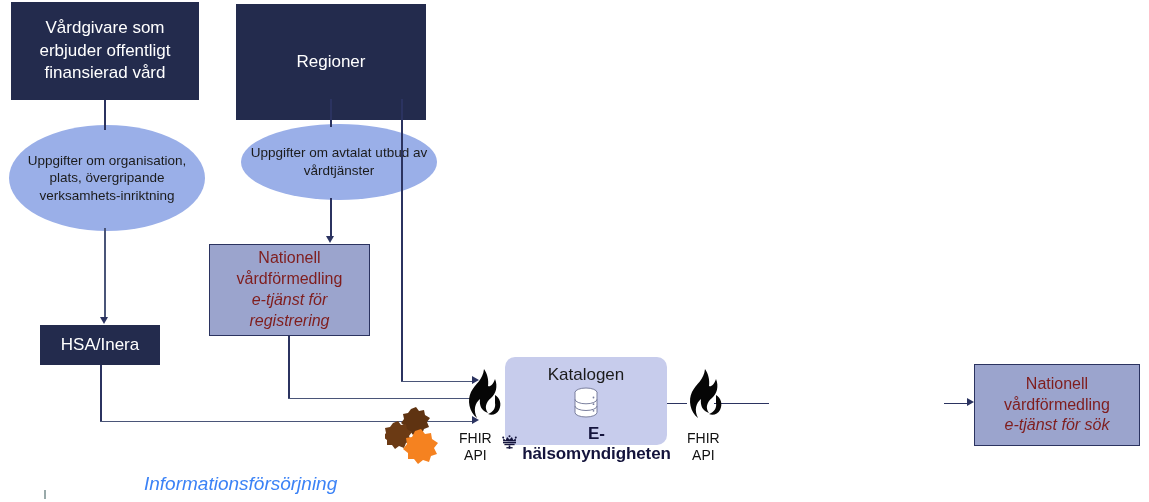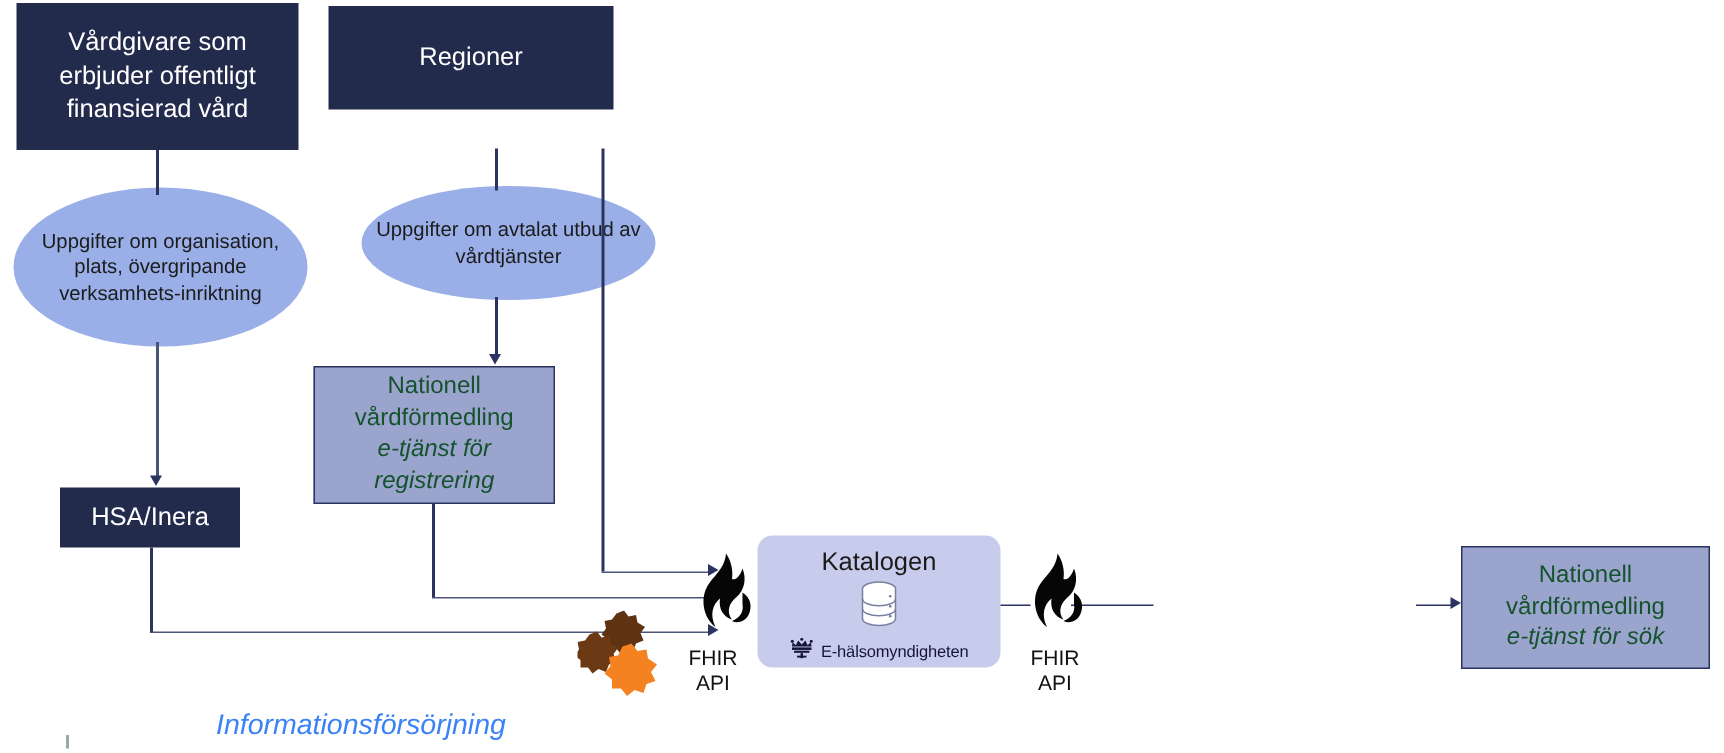--- a/index.html
+++ b/index.html
@@ -8,29 +8,29 @@
 
   .node{position:absolute;box-sizing:border-box;display:flex;align-items:center;justify-content:center;text-align:center;}
 
   
   .navy{background:#232b4d;color:#ffffff;font-size:17px;line-height:1.32;font-weight:400;padding:4px 6px;text-align:center;}
 
   
   .ellipse{background:#9aafe8;border-radius:50%;color:#1b1b1b;font-size:13.5px;line-height:1.3;padding:4px 8px;}
 
   
-  .svc{background:#9ba4cd;border:1px solid #2b3360;color:#14532d;font-size:16px;line-height:1.3;padding:3px 5px;}
+  .svc{background:#9ba4cd;border:1px solid #2b3360;color:#7f1d1d;font-size:16px;line-height:1.3;padding:3px 5px;}
   .svc .ital{font-style:italic;display:block;}
 
   
   .katalogen{background:#c7ccec;border-radius:10px;display:flex;flex-direction:column;align-items:center;justify-content:flex-start;padding-top:8px;}
   .kat-title{font-size:17px;color:#1b1b1b;}
   .kat-db{margin-top:2px;}
   .kat-logo{display:flex;align-items:center;gap:4px;margin-top:1px;}
-  .kat-logo-txt{font-size:11px;font-weight:normal;color:#14143c;letter-spacing:-0.1px;}
+  .kat-logo-txt{font-size:17px;font-weight:bold;color:#14143c;letter-spacing:-0.1px;}
 
   
   .ln{position:absolute;background:#4a5578;}
   .lnv{width:1.6px;}
   .lnh{height:1.6px;}
   .lnd{background:#2b3360;}
 
   .arrowdown{position:absolute;width:0;height:0;border-left:4.5px solid transparent;border-right:4.5px solid transparent;border-top:7px solid #2b3360;}
   .arrowright{position:absolute;width:0;height:0;border-top:4.5px solid transparent;border-bottom:4.5px solid transparent;border-left:7px solid #2b3360;}
 
@@ -46,21 +46,21 @@
 </style>
 </head>
 <body>
 
 <div id="stage">
 
   <div class="node navy" style="left:11px;top:2px;width:188px;height:98px;">
     <span>Vårdgivare som erbjuder offentligt finansierad vård</span>
   </div>
 
-  <div class="node navy" style="left:219px;top:4px;width:190px;height:69px;">
+  <div class="node navy" style="left:236px;top:4px;width:190px;height:116px;">
     <span>Regioner</span>
   </div>
 
   <div class="node navy" style="left:40px;top:325px;width:120px;height:40px;">
     <span>HSA/Inera</span>
   </div>
 
   <div class="node ellipse" style="left:9px;top:125px;width:196px;height:106px;">
     <span>Uppgifter om organisation, plats, övergripande verksamhets-inriktning</span>
   </div>

